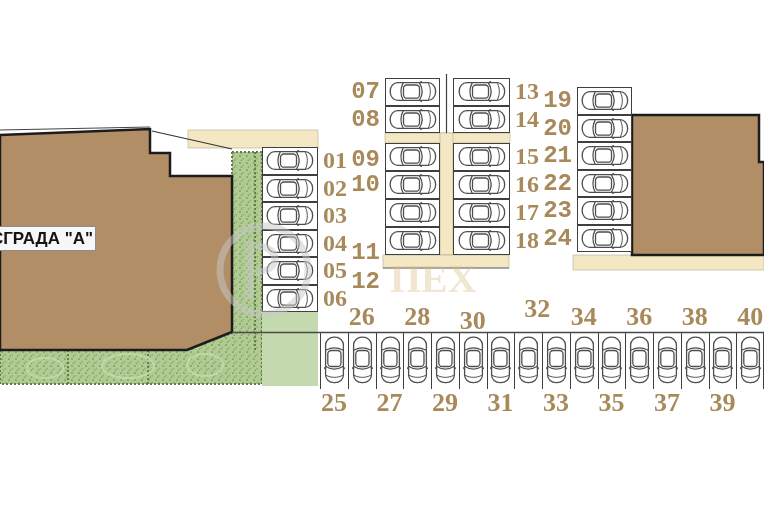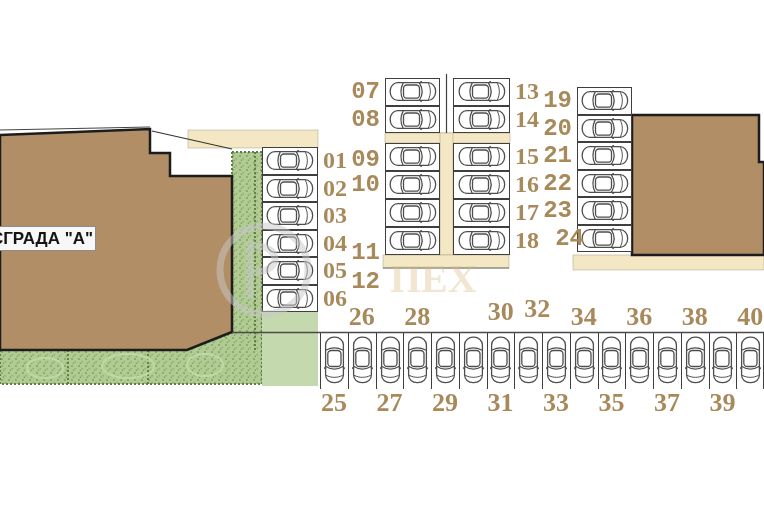--- a/index.html
+++ b/index.html
@@ -228,21 +228,21 @@
         <svg width="48" height="21" viewBox="0 0 48 21">
           <use href="#car" width="48" height="21"></use>
         </svg>
       </div>
       <div class="num l" style="left: 536px; top: 197px; width: 39px; height: 27.5px;">23</div>
       <div class="cell" style="left: 577px; top: 224.5px; width: 55px; height: 27.5px;">
         <svg width="48" height="21" viewBox="0 0 48 21">
           <use href="#car" width="48" height="21"></use>
         </svg>
       </div>
-      <div class="num l" style="left: 548px; top: 224.5px; width: 39px; height: 27.5px;">24</div>
+      <div class="num l" style="left: 536px; top: 224.5px; width: 39px; height: 27.5px;">24</div>
       <div class="bcell" style="left: 320.2px; top: 332.5px; width: 27.74px; height: 56px;">
         <svg width="21" height="48" viewBox="0 0 21 48">
           <use href="#car" width="48" height="21" transform="translate(21,0) rotate(90)"></use>
         </svg>
       </div>
       <div class="bnum" style="left: 314.2px; width: 39.74px; top: 390px;">25</div>
       <div class="bcell" style="left: 347.94px; top: 332.5px; width: 27.74px; height: 56px;">
         <svg width="21" height="48" viewBox="0 0 21 48">
           <use href="#car" width="48" height="21" transform="translate(21,0) rotate(90)"></use>
         </svg>
@@ -264,21 +264,21 @@
         <svg width="21" height="48" viewBox="0 0 21 48">
           <use href="#car" width="48" height="21" transform="translate(21,0) rotate(90)"></use>
         </svg>
       </div>
       <div class="bnum" style="left: 425.16px; width: 39.74px; top: 390px;">29</div>
       <div class="bcell" style="left: 458.9px; top: 332.5px; width: 27.74px; height: 56px;">
         <svg width="21" height="48" viewBox="0 0 21 48">
           <use href="#car" width="48" height="21" transform="translate(21,0) rotate(90)"></use>
         </svg>
       </div>
-      <div class="bnum" style="left: 452.9px; width: 39.74px; top: 299px; margin-left: 28px;">30</div>
+      <div class="bnum" style="left: 452.9px; width: 39.74px; top: 308px;">30</div>
       <div class="bcell" style="left: 486.64px; top: 332.5px; width: 27.74px; height: 56px;">
         <svg width="21" height="48" viewBox="0 0 21 48">
           <use href="#car" width="48" height="21" transform="translate(21,0) rotate(90)"></use>
         </svg>
       </div>
       <div class="bnum" style="left: 480.64px; width: 39.74px; top: 390px;">31</div>
       <div class="bcell" style="left: 514.38px; top: 332.5px; width: 27.74px; height: 56px;">
         <svg width="21" height="48" viewBox="0 0 21 48">
           <use href="#car" width="48" height="21" transform="translate(21,0) rotate(90)"></use>
         </svg>

